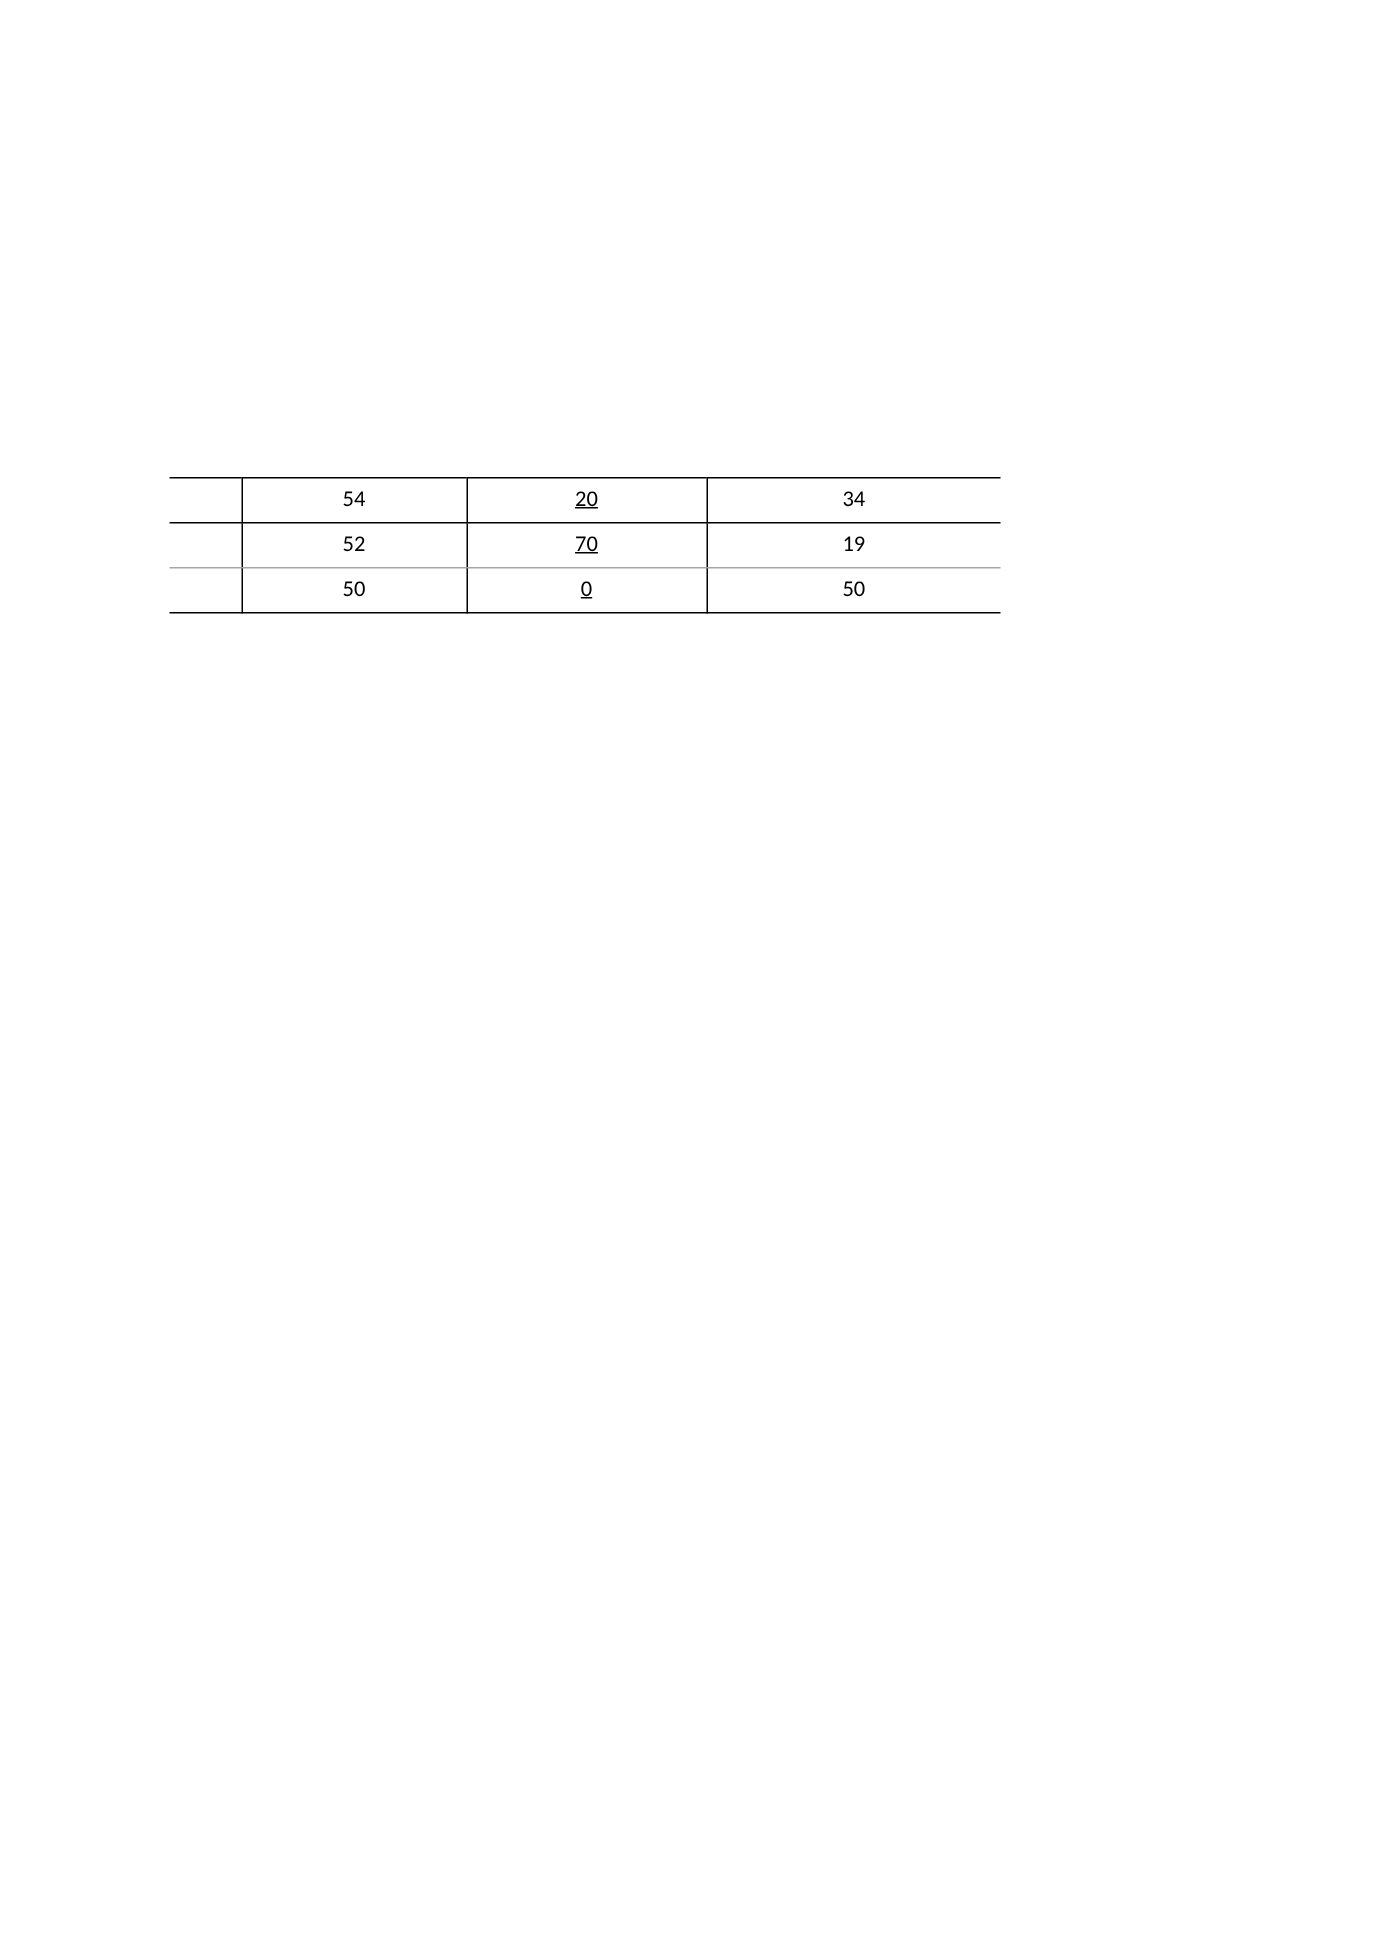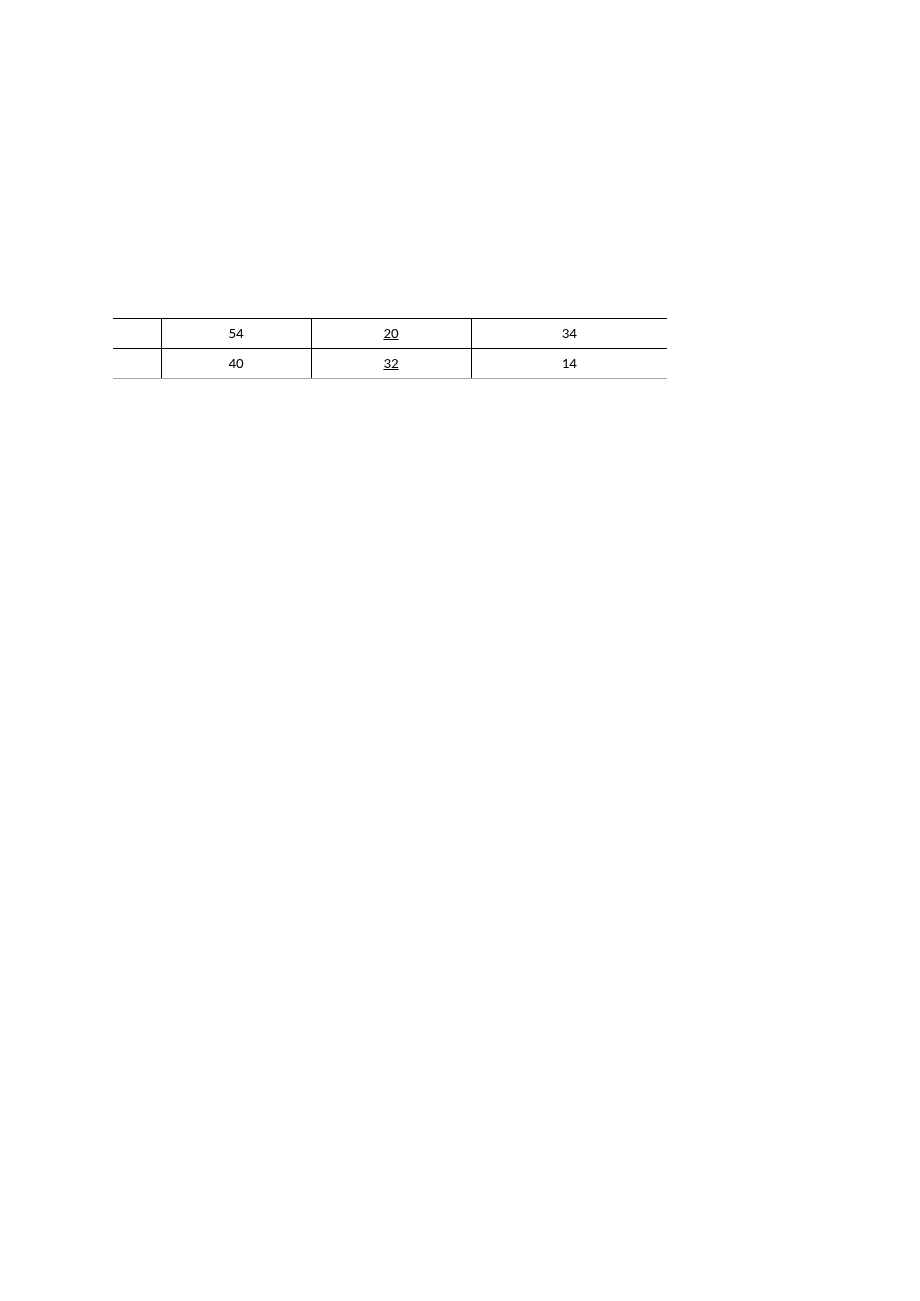--- a/index.html
+++ b/index.html
@@ -81,19 +81,25 @@
   <table>
     <tbody>
       <tr class="row-top row-border-bottom">
         <td class="col0"></td>
         <td class="col1">54</td>
         <td class="col2">20</td>
         <td class="col3">34</td>
       </tr>
       <tr class="row-gray-bottom">
         <td class="col0"></td>
-        <td class="col1">40</td>
-        <td class="col2">32</td>
-        <td class="col3">14</td>
+        <td class="col1">52</td>
+        <td class="col2">70</td>
+        <td class="col3">19</td>
+      </tr>
+      <tr class="row-last">
+        <td class="col0"></td>
+        <td class="col1">50</td>
+        <td class="col2">0</td>
+        <td class="col3">50</td>
       </tr>
     </tbody>
   </table>
 </div>
 
 </body></html>

